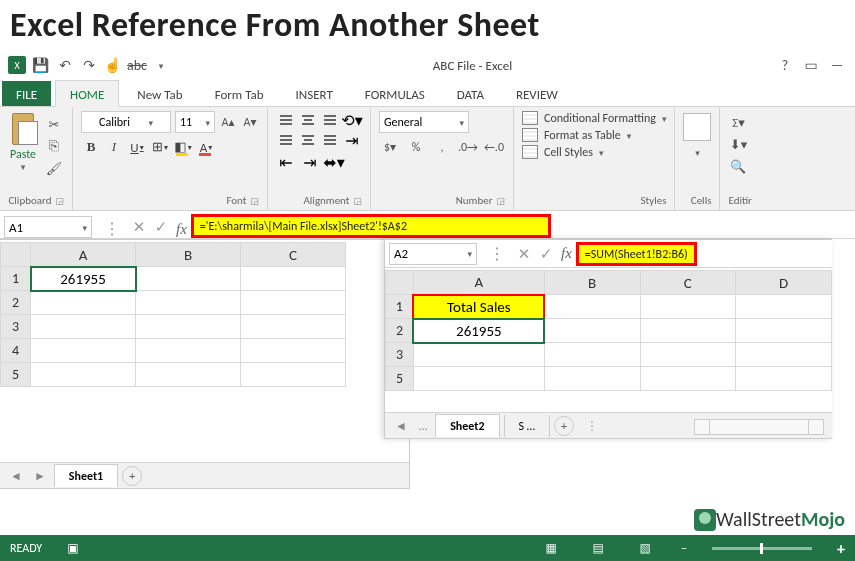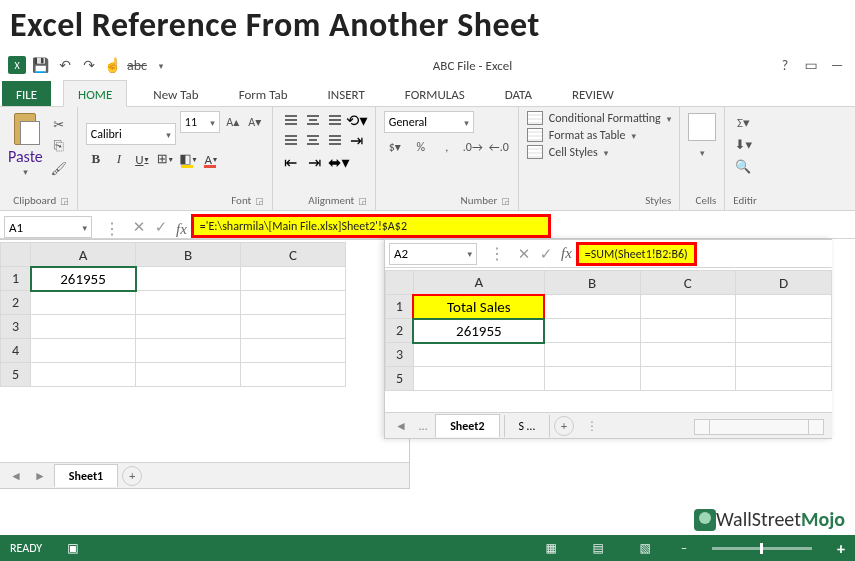--- a/index.html
+++ b/index.html
@@ -9,45 +9,45 @@
 
 
 .qat { display: flex; align-items: center; gap: 6px; padding: 2px 8px; height: 28px; background: #fff; }
 .qat .excel-logo { width: 18px; height: 18px; background: #217346; color: #fff; display: flex; align-items: center; justify-content: center; font-size: 10px; border-radius: 2px; }
 .qat .qat-icon { width: 18px; height: 18px; display: flex; align-items: center; justify-content: center; color: #555; font-size: 14px; cursor: pointer; }
 .qat .strike { text-decoration: line-through; }
 .qat .app-title { flex: 1; text-align: center; font-size: 13px; color: #444; }
 .qat .win-btn { width: 20px; text-align: center; color: #555; font-size: 14px; }
 
 
-.ribbon-tabs { display: flex; align-items: flex-end; height: 28px; background: #fff; border-bottom: 1px solid #d4d4d4; padding: 0 2px; gap: 12px; }
+.ribbon-tabs { display: flex; align-items: flex-end; height: 28px; background: #fff; border-bottom: 1px solid #d4d4d4; padding: 0 2px; gap: 4px; }
 .ribbon-tabs .tab { padding: 6px 14px 4px; font-size: 13px; color: #444; cursor: pointer; }
 .ribbon-tabs .tab.file { background: #217346; color: #fff; font-weight: 400; }
 .ribbon-tabs .tab.active { color: #15803d; border: 1px solid #d4d4d4; border-bottom: 1px solid #f1f1f1; background: #f1f1f1; position: relative; top: 1px; }
 .ribbon-tabs .tab.page-layout { color: #217346; }
 
 
 .ribbon { background: #f1f1f1; border-bottom: 1px solid #d4d4d4; height: 104px; display: flex; }
 .group { border-right: 1px solid #d4d4d4; padding: 4px 8px 0; display: flex; flex-direction: column; justify-content: space-between; }
 .group-label { text-align: center; font-size: 11px; color: #666; padding: 2px 0 3px; display: flex; justify-content: flex-end; align-items: center; gap: 4px; }
 .group-label .launcher { font-size: 9px; color: #888; }
 .group-body { display: flex; align-items: flex-start; gap: 6px; flex: 1; }
 
 
 .paste-btn { display: flex; flex-direction: column; align-items: center; cursor: pointer; }
 .paste-icon { width: 30px; height: 36px; position: relative; }
 .paste-icon::before { content: ""; position: absolute; inset: 2px 4px; border: 1px solid #a08040; background: #d4b060; border-radius: 2px; }
 .paste-icon::after { content: ""; position: absolute; left: 10px; top: 10px; width: 18px; height: 22px; background: #fff; border: 1px solid #888; }
-.paste-label { font-size: 16px; color: #4c1d95; }
+.paste-label { font-size: 12px; color: #15803d; }
 .mini-col { display: flex; flex-direction: column; gap: 4px; padding-top: 4px; }
 .mini-btn { width: 20px; height: 18px; display: flex; align-items: center; justify-content: center; color: #555; font-size: 13px; cursor: pointer; }
 
 
 .font-row1 { display: flex; gap: 4px; margin-bottom: 4px; }
-.font-name { width: 90px; height: 22px; border: 1px solid #ccc; background: #fff; font-size: 12px; padding: 0 4px; display: flex; align-items: center; justify-content: space-between; margin-top: 12px; }
+.font-name { width: 90px; height: 22px; border: 1px solid #ccc; background: #fff; font-size: 12px; padding: 0 17px; display: flex; align-items: center; justify-content: space-between; }
 .font-size { width: 40px; height: 22px; border: 1px solid #ccc; background: #fff; font-size: 12px; padding: 0 4px; display: flex; align-items: center; justify-content: space-between; }
 .font-step { width: 18px; height: 22px; border: 1px solid transparent; display: flex; align-items: center; justify-content: center; font-size: 12px; color: #555; cursor: pointer; }
 .font-row2 { display: flex; gap: 3px; align-items: center; }
 .fb { width: 20px; height: 20px; display: flex; align-items: center; justify-content: center; font-size: 13px; color: #444; cursor: pointer; font-family: "Times New Roman", serif; }
 .fb.bold { font-weight: 700; }
 .fb.italic { font-style: italic; }
 .fb.underline { text-decoration: underline; }
 .fb .dd { font-size: 8px; margin-left: 1px; }
 .color-a { position: relative; }
 .color-a::after { content: ""; position: absolute; bottom: 1px; left: 3px; right: 5px; height: 3px; background: #e84c3d; }

